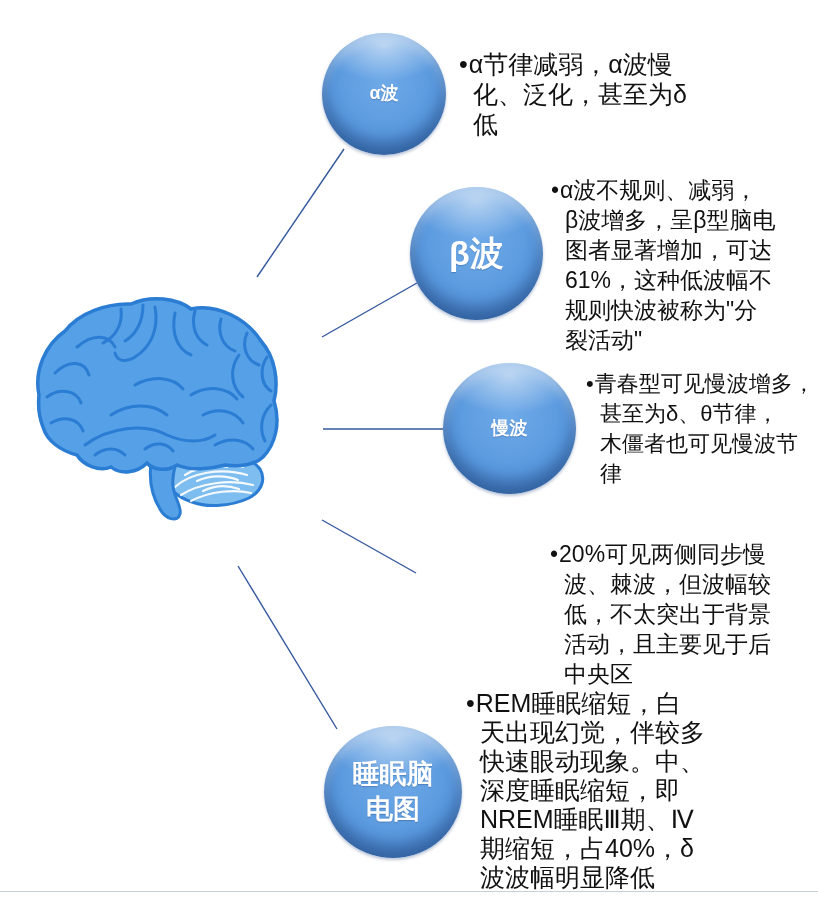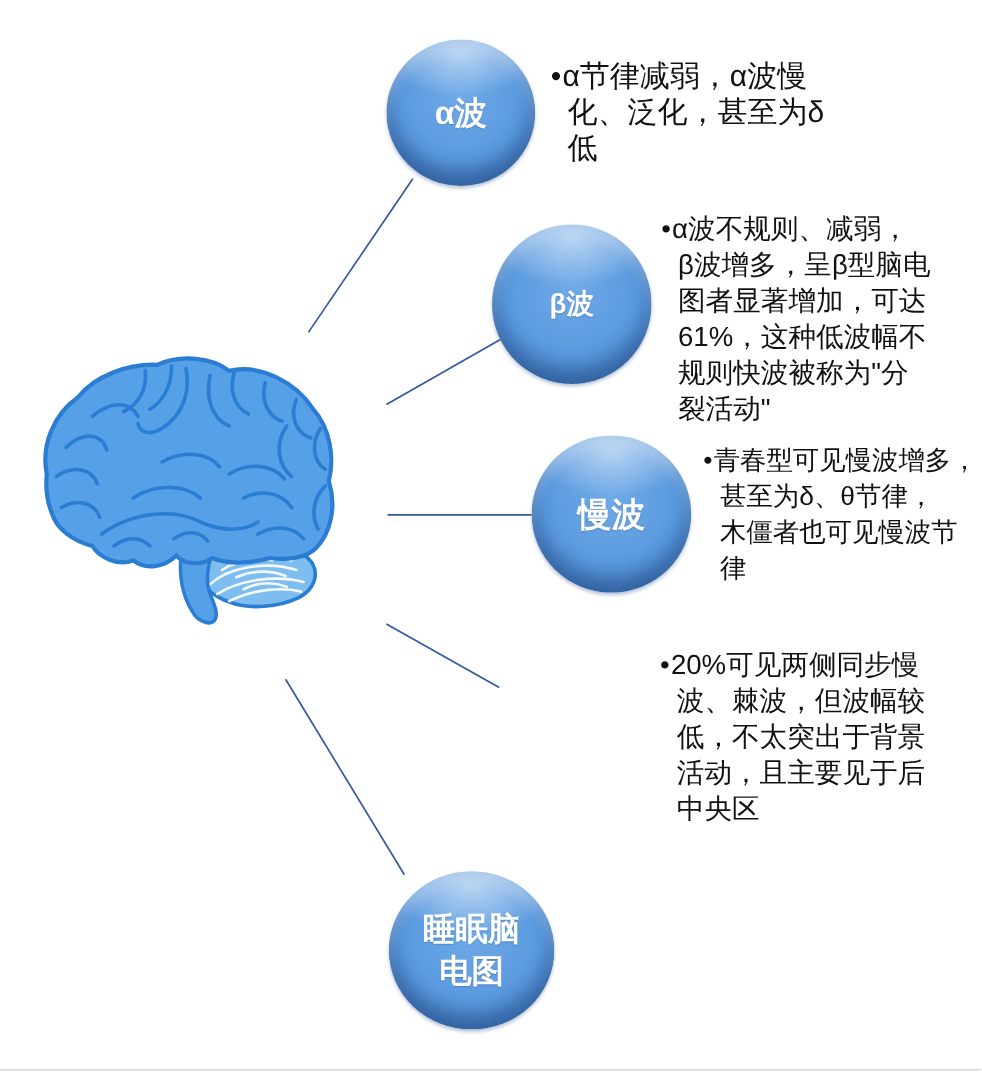--- a/index.html
+++ b/index.html
@@ -17,23 +17,23 @@
     color:#ffffff; font-weight:bold;
     background:
       radial-gradient(ellipse 85% 48% at 50% 10%, rgba(255,255,255,0.55), rgba(255,255,255,0) 60%),
       radial-gradient(circle at 50% 40%, #6faae8 0%, #5b9adf 52%, #4b89cf 76%, #3b6cb0 100%);
     box-shadow:
       inset 0 -12px 16px rgba(23,52,105,0.45),
       inset 0 8px 10px rgba(255,255,255,0.30),
       0 2px 3px rgba(60,90,140,0.35);
   }
   .bubble-label { white-space:pre-line; line-height:1.28; text-shadow:0 1px 1px rgba(40,70,120,0.35); }
-  .b1 { left:322px; top:33px;  width:124px; height:122px; font-size:27px; }
-  .b2 { left:410px; top:187px; width:133px; height:133px; font-size:23px; }
-  .b3 { left:443px; top:363px; width:133px; height:131px; font-size:28px; }
+  .b1 { left:322px; top:33px;  width:124px; height:122px; font-size:18px; }
+  .b2 { left:410px; top:187px; width:133px; height:133px; font-size:34px; }
+  .b3 { left:443px; top:363px; width:133px; height:131px; font-size:18px; }
   .b4 { left:406px; top:539px; width:136px; height:132px; font-size:28px; }
   .b5 { left:324px; top:726px; width:138px; height:132px; font-size:27px; }
 
   .note {
     position:absolute; color:#111111;
     padding-left:14px; text-indent:-14px; line-height:30px;
   }
   .note-text { white-space:pre-line; }
   .bullet { padding-right:1px; }
   .n1 { left:459px; top:49px;  width:330px; font-size:25px; }
@@ -138,15 +138,24 @@
 木僵者也可见慢波节
 律</span>
   </div>
   <div class="note n4">
     <span class="bullet">•</span><span class="note-text">20%可见两侧同步慢
 波、棘波，但波幅较
 低，不太突出于背景
 活动，且主要见于后
 中央区</span>
   </div>
+  <div class="note n5">
+    <span class="bullet">•</span><span class="note-text">REM睡眠缩短，白
+天出现幻觉，伴较多
+快速眼动现象。中、
+深度睡眠缩短，即
+NREM睡眠Ⅲ期、Ⅳ
+期缩短，占40%，δ
+波波幅明显降低</span>
+  </div>
 
   <div class="bottom-rule"></div>
 </div>
 
 </body></html>

